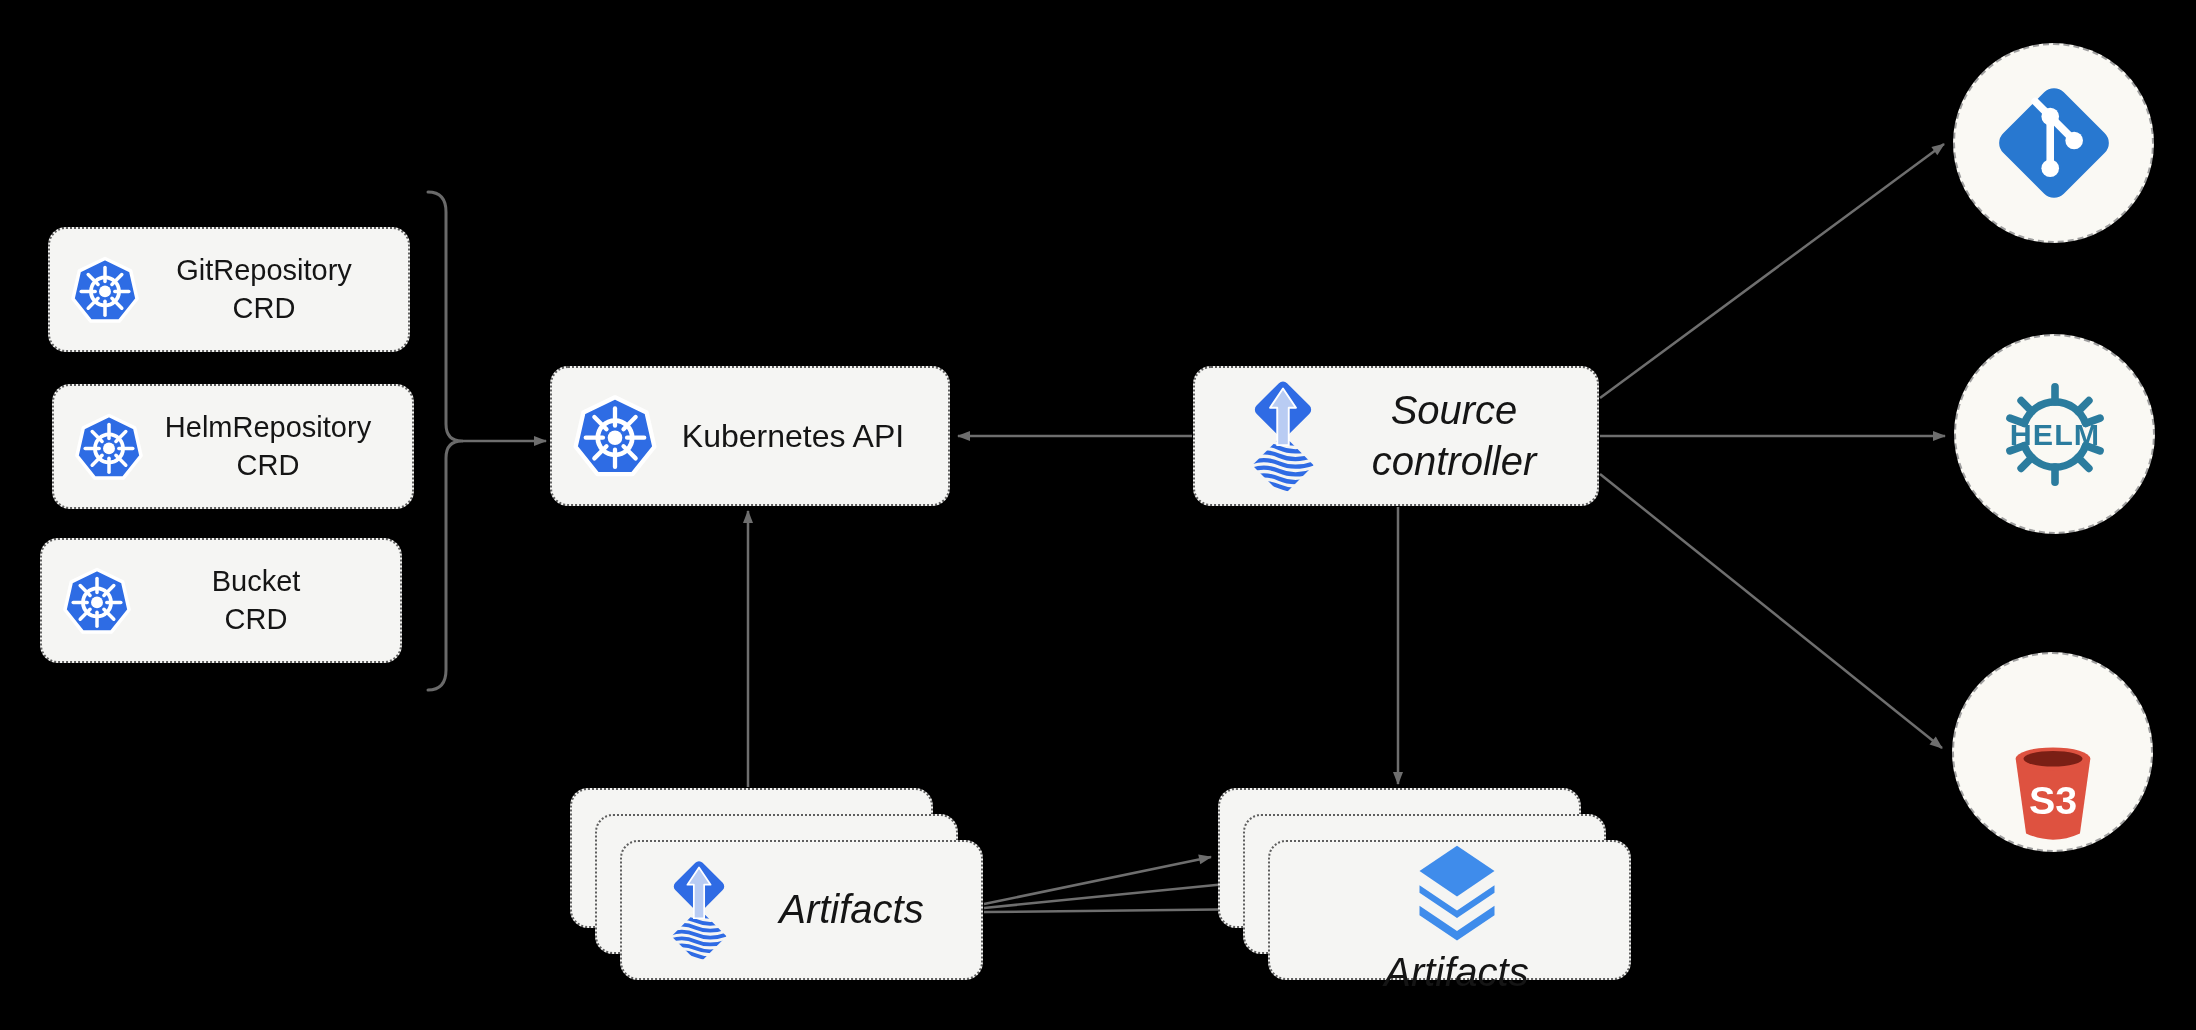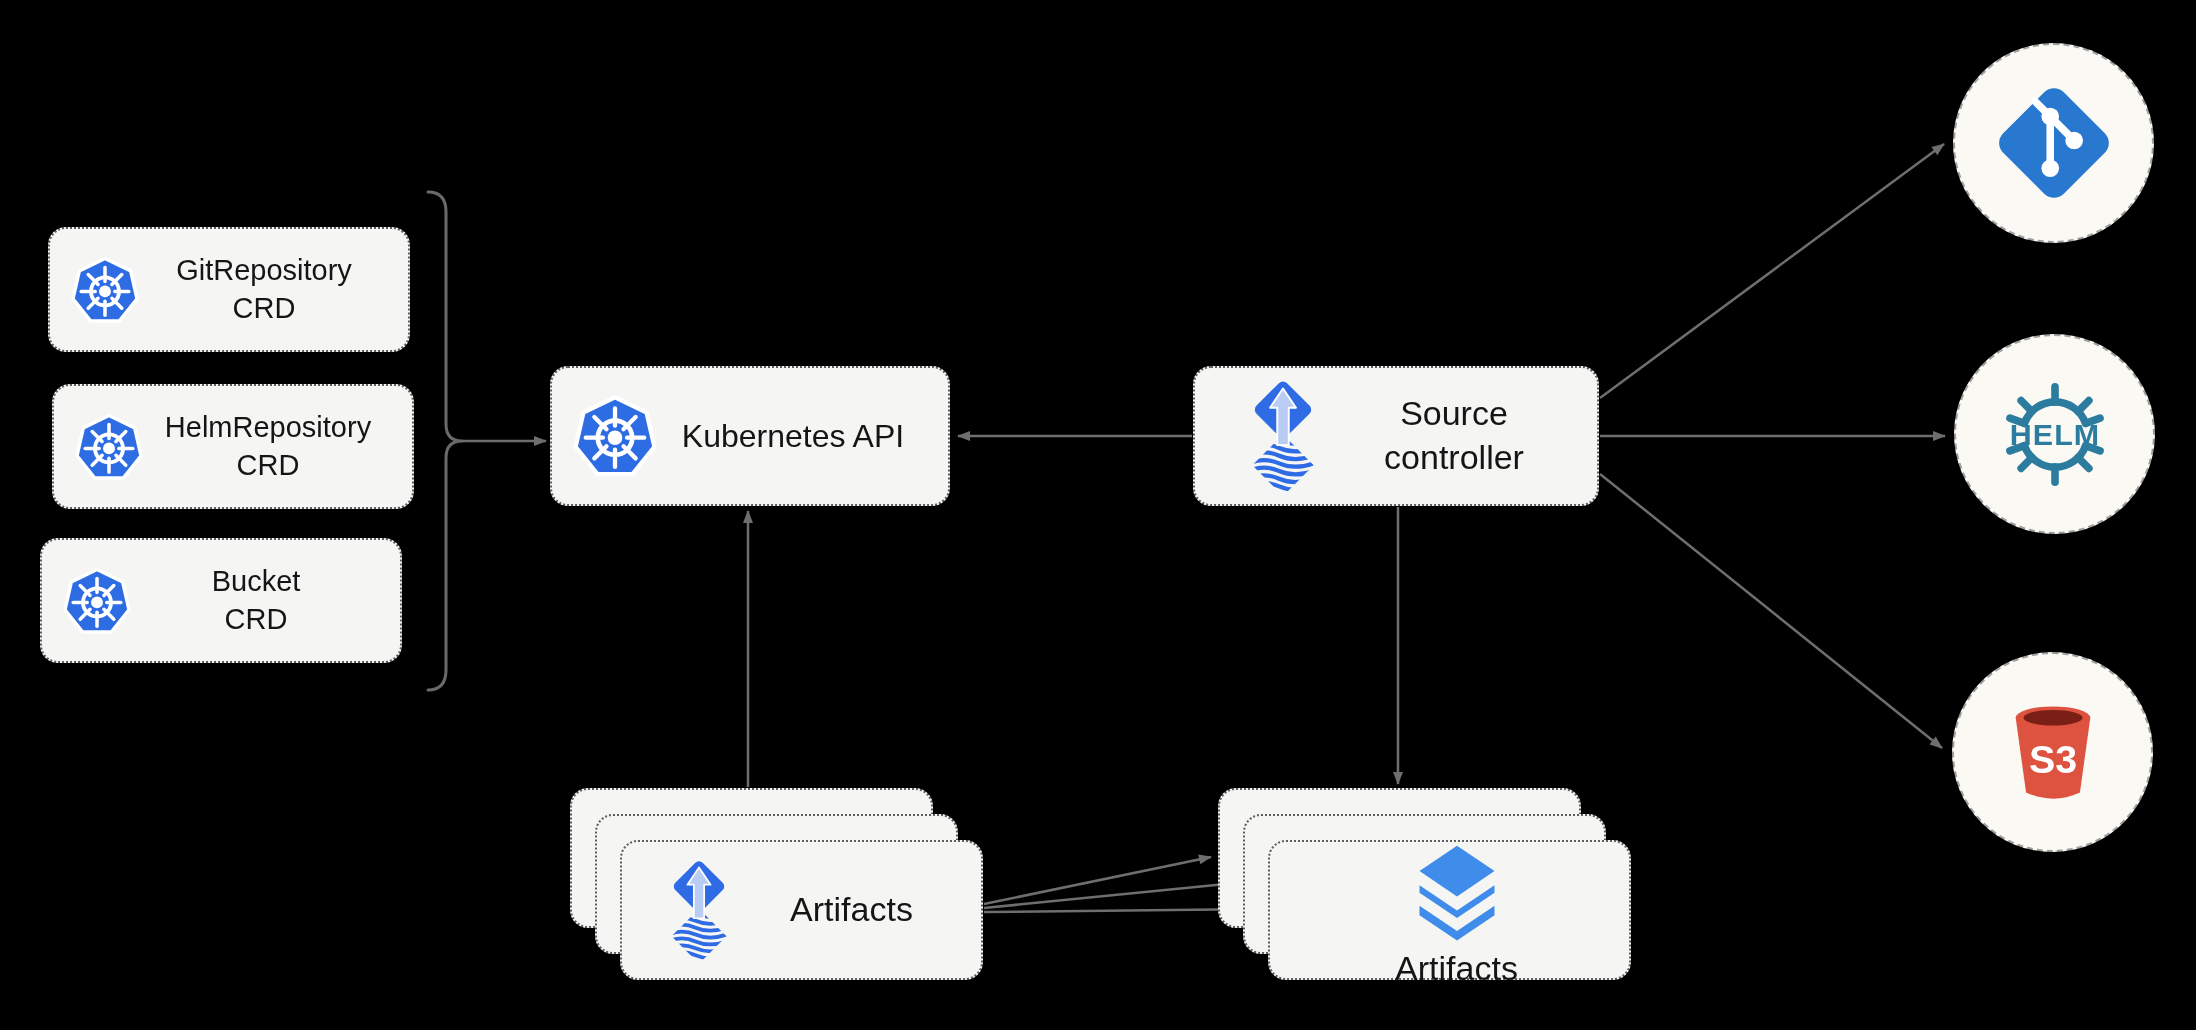--- a/index.html
+++ b/index.html
@@ -13,21 +13,21 @@
     background:#f5f5f3; border:2px dotted #5e5e5e; border-radius:18px;
     display:flex; align-items:center; padding:0 20px;
   }
   .node .icon { flex:none; display:block; }
   .node .label {
     flex:1 1 auto; text-align:center; white-space:pre-line; line-height:1.28;
     color:#151515;
   }
   .crd-label   { font-size:29px; }
   .api-label   { font-size:32px; }
-  .big-label   { font-size:34px; }
+  .big-label   { font-size:40px;font-style:italic; }
   .stack-layer {
     position:absolute; box-sizing:border-box; width:363px; height:140px;
     background:#f5f5f3; border:2px dotted #5e5e5e; border-radius:18px;
   }
   .endpoint {
     position:absolute; box-sizing:border-box; width:201px; height:200px;
     border-radius:50%; border:2.5px dashed #a0a0a0; background:#faf9f4;
     display:flex; align-items:center; justify-content:center;
   }
 </style>
@@ -199,21 +199,21 @@
         <line x1="70" y1="80" x2="70" y2="94"></line>
         <line x1="48.8" y1="71.2" x2="38.8" y2="81.2"></line>
         <line x1="91.2" y1="71.2" x2="101.2" y2="81.2"></line>
         <line x1="41.8" y1="60.3" x2="28.5" y2="65.1"></line>
         <line x1="98.2" y1="60.3" x2="111.5" y2="65.1"></line>
       </g>
       <text x="70" y="50" text-anchor="middle" dominant-baseline="central" font-family="Liberation Sans, sans-serif" font-size="28" font-weight="bold" letter-spacing="1" fill="#2b7c9e">HELM</text>
     </svg>
   </div>
 
-  <div class="endpoint" style="left:1952px; top:652px;">
+  <div class="endpoint" style="left:1952px; top:652px;align-items:flex-end;">
     <svg width="104" height="114" viewBox="0 0 100 110">
       <path d="M14,22 L24,94 Q50,106 76,94 L86,22 Z" fill="#de5240"></path>
       <ellipse cx="50" cy="22" rx="36" ry="11" fill="#de5240"></ellipse>
       <ellipse cx="50" cy="22" rx="28.5" ry="7.5" fill="#7a1f15"></ellipse>
       <text x="50" y="75" text-anchor="middle" font-family="Liberation Sans, sans-serif" font-size="38" font-weight="bold" fill="#ffffff">S3</text>
     </svg>
   </div>
 
 </div>
 

